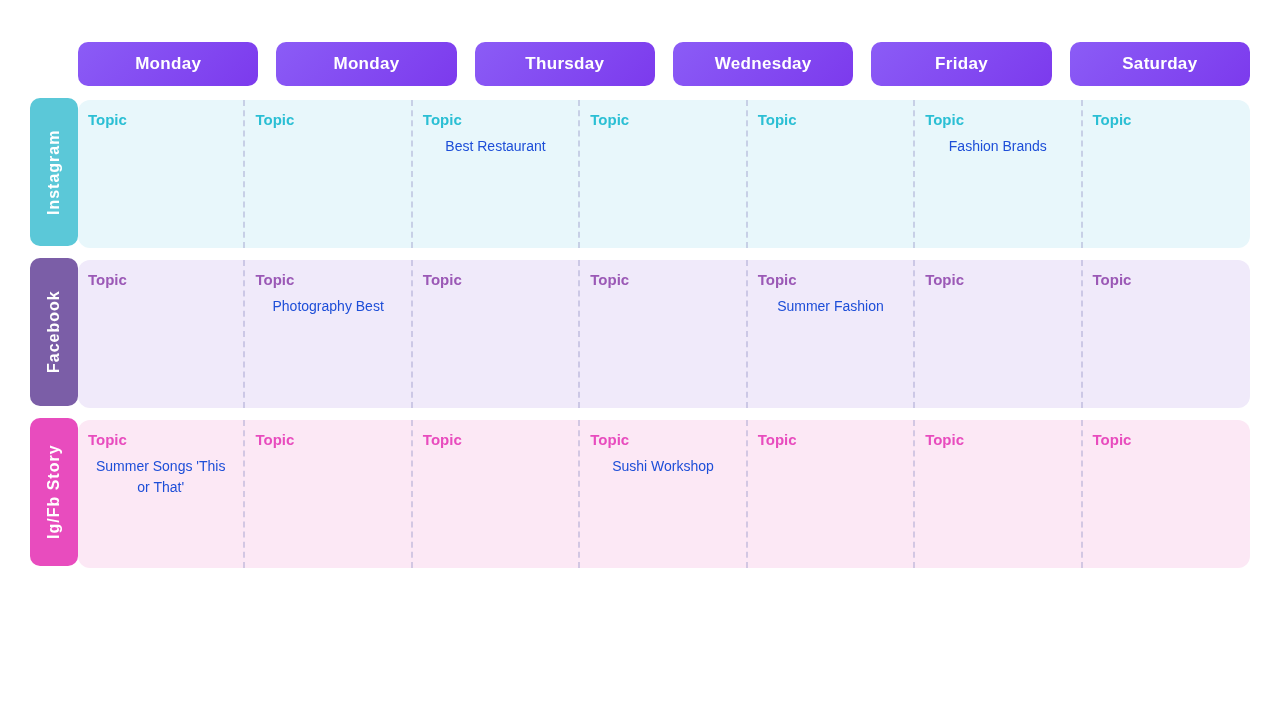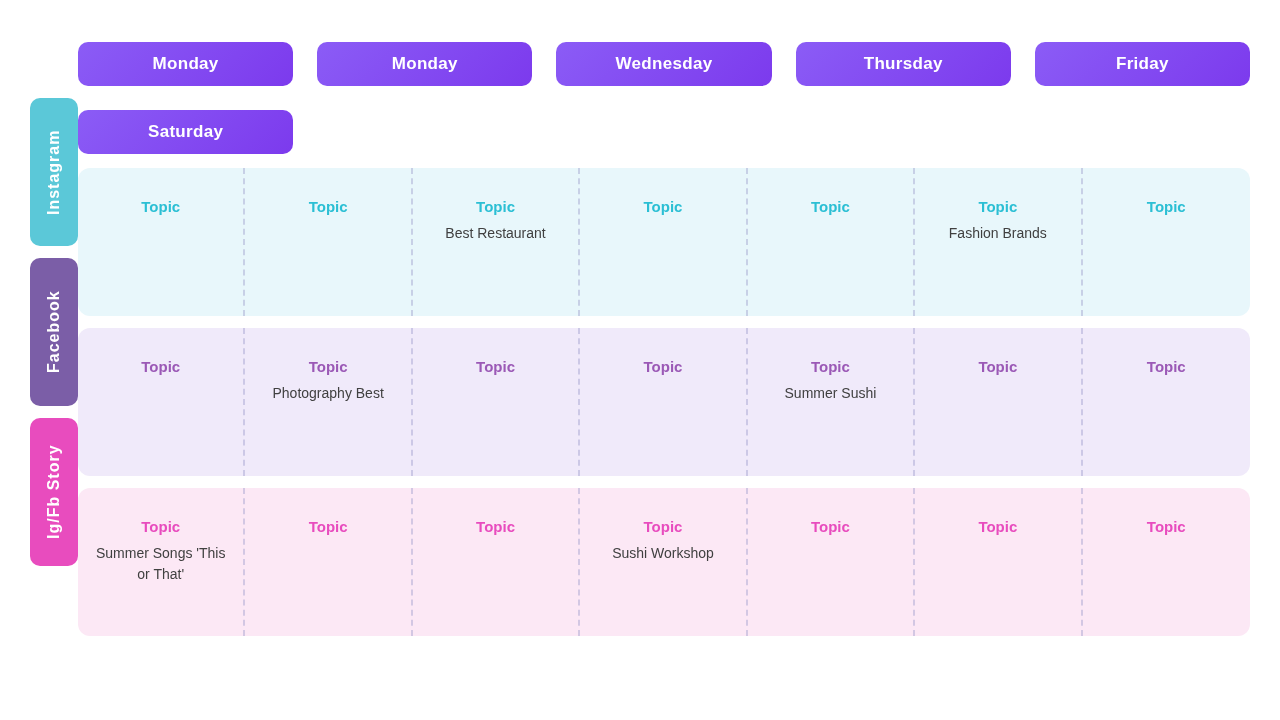--- a/index.html
+++ b/index.html
@@ -69,22 +69,22 @@
 
     .grid-area {
       flex: 1;
       display: flex;
       flex-direction: column;
       gap: 12px;
     }
 
     .header-row {
       display: grid;
-      grid-template-columns: repeat(5, 1fr);
-      gap: 24px;
+      grid-template-columns: repeat(6, 1fr);
+      gap: 18px;
       margin-bottom: 2px;
     }
 
     .day-header {
       background: linear-gradient(135deg, #8b5cf6, #7c3aed);
       color: #ffffff;
       text-align: center;
       padding: 12px 6px;
       border-radius: 10px;
       font-size: 17px;
@@ -97,39 +97,38 @@
       grid-template-columns: repeat(7, 1fr);
       gap: 0;
       border-radius: 12px;
       overflow: hidden;
       height: 148px;
     }
 
     .cell {
       display: flex;
       flex-direction: column;
-      align-items: center;
-      padding: 30px 10px;
+      padding: 11px 10px;
       border-right: 2px dashed rgba(150,150,200,0.4);
       position: relative;
     }
 
     .cell:last-child {
       border-right: none;
     }
 
     .cell-topic {
       font-size: 15px;
       font-weight: 700;
       margin-bottom: 8px;
     }
 
     .cell-content {
       font-size: 14px;
-      color: #404040;
+      color: #1d4ed8;
       text-align: center;
       line-height: 1.5;
     }
 
     
     .row-instagram .cell {
       background: #e8f7fb;
     }
     .row-instagram .cell-topic {
       color: #2bbfd4;
@@ -162,22 +161,22 @@
     <div class="row-label instagram">Instagram</div>
     <div class="row-label facebook">Facebook</div>
     <div class="row-label igfb">Ig/Fb Story</div>
   </div>
 
   <div class="grid-area">
 
     <div class="header-row" id="header-row">
         <div class="day-header">Monday</div>
         <div class="day-header">Monday</div>
+        <div class="day-header">Thursday</div>
         <div class="day-header">Wednesday</div>
-        <div class="day-header">Thursday</div>
         <div class="day-header">Friday</div>
         <div class="day-header">Saturday</div>
       </div>
 
     <div class="content-row row-instagram" id="instagram-row">
         <div class="cell">
           <span class="cell-topic">Topic</span>
         </div>
         <div class="cell">
           <span class="cell-topic">Topic</span>
@@ -209,21 +208,21 @@
           <div class="cell-content">Photography Best</div>
         </div>
         <div class="cell">
           <span class="cell-topic">Topic</span>
         </div>
         <div class="cell">
           <span class="cell-topic">Topic</span>
         </div>
         <div class="cell">
           <span class="cell-topic">Topic</span>
-          <div class="cell-content">Summer Sushi</div>
+          <div class="cell-content">Summer Fashion</div>
         </div>
         <div class="cell">
           <span class="cell-topic">Topic</span>
         </div>
         <div class="cell">
           <span class="cell-topic">Topic</span>
         </div>
       </div>
     <div class="content-row row-igfb" id="igfb-row">
         <div class="cell">

